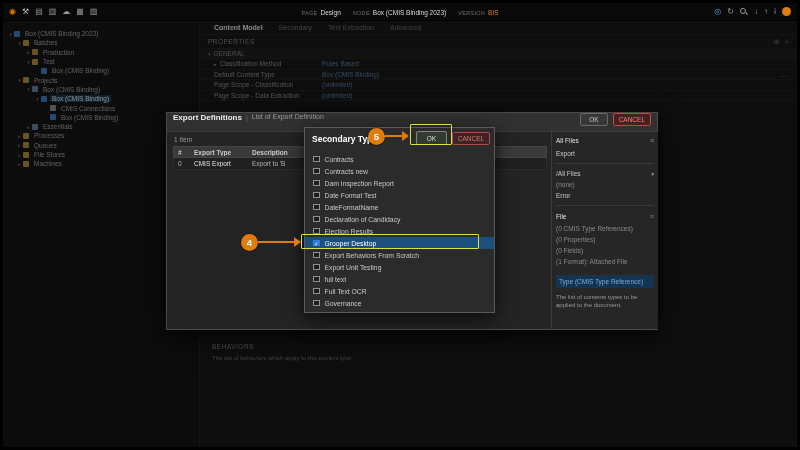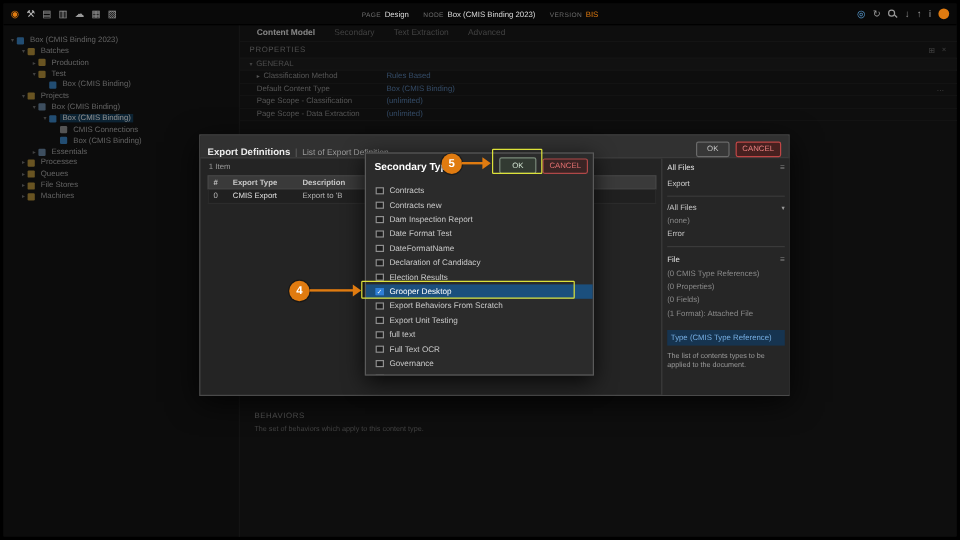--- a/index.html
+++ b/index.html
@@ -50,21 +50,21 @@
   .prop-ellipsis { margin-right:10px; color:#888; font-size:6.5px; cursor:pointer; }
   #behaviors { position:absolute; left:12px; top:322px; }
   .bh-title { font-size:6.5px; color:#9a9a9a; letter-spacing:.5px; margin-bottom:5px; }
   .bh-desc { font-size:6px; color:#787878; }
 
   
   #overlay { position:absolute; left:0; top:18px; right:0; bottom:0; background:rgba(0,0,0,.45); z-index:4; }
 
   
   #modal { position:absolute; left:163px; top:109px; width:492px; height:218px; background:#242424; border:1px solid #4a4a4a; box-shadow:0 6px 24px rgba(0,0,0,.8); z-index:10; }
-  #modal-header { height:19px; background:#313131; display:flex; align-items:flex-end; padding:0 6px; border-bottom:1px solid #3e3e3e; }
+  #modal-header { height:19px; background:#313131; display:flex; align-items:flex-start; padding:0 6px; border-bottom:1px solid #3e3e3e; }
   .modal-title { font-size:8px; font-weight:bold; color:#ececec; }
   .modal-sep { font-size:7.5px; color:#666; margin:0 4px; }
   .modal-subtitle { font-size:7px; color:#9a9a9a; }
   .btn { font-size:6.5px; display:flex; align-items:center; justify-content:center; cursor:pointer; border-radius:2px; }
   #modal-ok { height:13px; padding:0 8px; background:#373737; border:1px solid #6a6a6a; color:#c5c5c5; margin-left:auto; }
   #modal-cancel { height:13px; padding:0 5px; background:#47201f; border:1px solid #c04545; color:#ea8080; margin-left:5px; }
   #items-count { position:absolute; left:7px; top:23px; font-size:6.5px; color:#9a9a9a; }
   #tbl { position:absolute; left:6px; top:33px; width:374px; }
   .tbl-head { display:flex; height:12px; background:#3a3a3a; border:1px solid #454545; align-items:center; font-weight:bold; color:#c8c8c8; font-size:6.5px; }
   .tbl-row { display:flex; height:12px; background:#202020; border:1px solid #2c2c2c; border-top:none; align-items:center; font-size:6.5px; color:#b5b5b5; cursor:pointer; }

